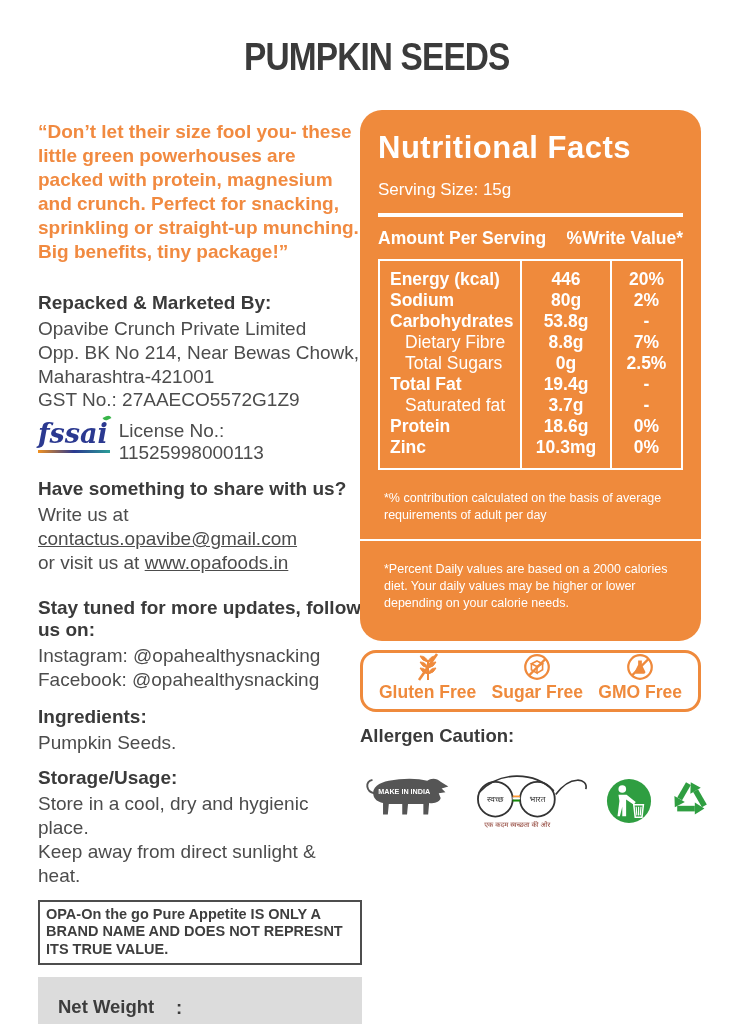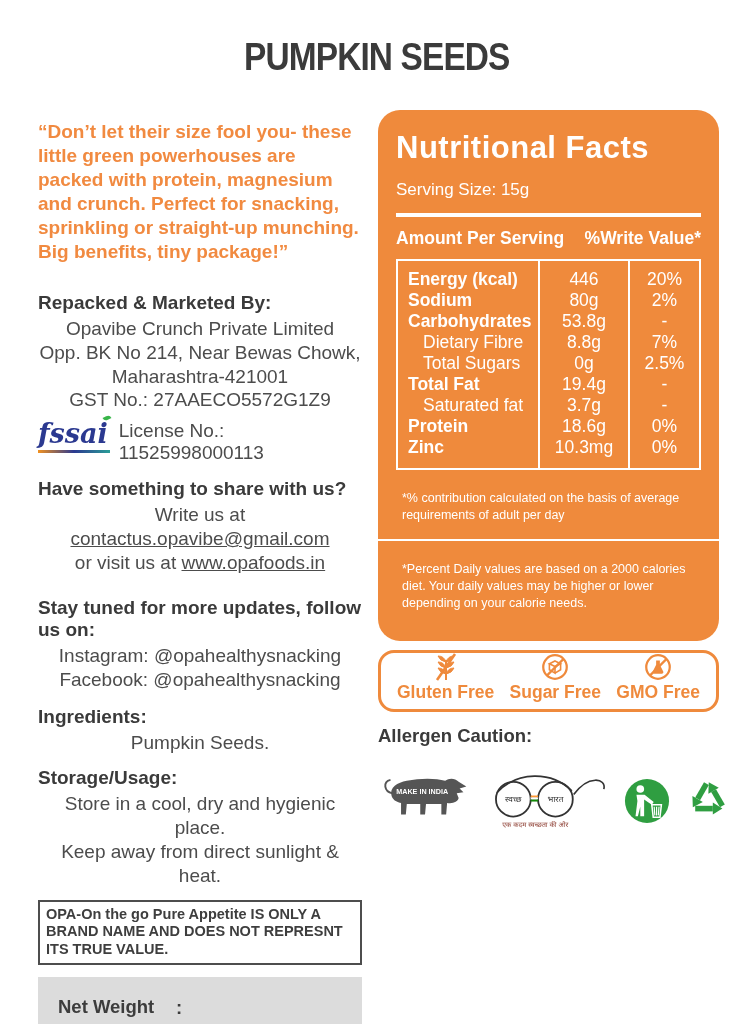--- a/index.html
+++ b/index.html
@@ -5,26 +5,26 @@
   html,body{margin:0;padding:0;}
   body{width:753px;height:1024px;background:#ffffff;font-family:"Liberation Sans",sans-serif;color:#454545;}
   .page{position:relative;width:753px;height:1024px;background:#fff;overflow:hidden;}
 
   
   .title-wrap{text-align:center;padding-top:36px;}
   .page-title{display:inline-block;font-size:38px;font-weight:bold;color:#3b3b3b;letter-spacing:-1px;transform:scaleX(.88);margin:0;}
 
   
   .left-col{position:absolute;left:38px;top:120px;width:324px;}
-  .right-col{position:absolute;left:378px;top:110px;width:341px;}
+  .right-col{position:absolute;left:360px;top:110px;width:341px;}
 
   
   .quote{color:#f18a40;font-weight:bold;font-size:19px;line-height:1.26;margin:0 0 28px 0;}
   .h3{font-size:19px;font-weight:bold;color:#3a3a3a;margin:0 0 3px 0;}
-  .body-text{font-size:19px;color:#4c4c4c;line-height:1.26;margin:0;text-align:center;}
+  .body-text{font-size:19px;color:#4c4c4c;line-height:1.26;margin:0;}
   .addr{margin-bottom:8px;}
   .fssai-row{display:flex;align-items:flex-start;margin:6px 0 14px 0;}
   .fssai-logo{font-family:"DejaVu Serif",serif;font-style:italic;font-weight:bold;font-size:27px;color:#2b3990;line-height:1;position:relative;padding:0 2px 3px 0;border-bottom:3px solid;border-image:linear-gradient(to right,#f7941d,#2b3990,#2aa198) 1;margin-right:9px;}
   .fssai-leaf{position:absolute;top:-4px;right:-1px;width:8px;height:4px;background:#39b54a;border-radius:0 6px 0 6px;transform:rotate(-25deg);}
   .fssai-license{font-size:19px;color:#4c4c4c;}
   .share-block{margin-bottom:22px;}
   .link{text-decoration:underline;color:#4c4c4c;}
   .social-block{margin-bottom:14px;}
   .ing-block,.stor-block{margin-bottom:12px;}
   .disclaimer{border:2px solid #4d4d4d;color:#3e3e3e;font-weight:bold;font-size:14.5px;line-height:1.22;padding:4px 6px;margin:6px 0 12px 0;}
@@ -34,21 +34,21 @@
   .fill-label{width:118px;line-height:1.05;}
   .fill-colon{font-weight:bold;}
 
   
   .nutri{background:#ef8a3c;border-radius:22px;color:#fff;padding:20px 18px 30px 18px;box-sizing:border-box;}
   .nutri-title{font-size:31px;font-weight:bold;margin:0 0 14px 0;letter-spacing:.5px;}
   .serving{font-size:17px;margin-bottom:13px;}
   .thick-line{height:4px;background:#fff;margin-bottom:11px;}
   .amt-header{display:flex;justify-content:space-between;font-size:17.5px;font-weight:bold;margin-bottom:10px;}
   .nt-table{display:grid;grid-template-columns:140px 90px 1fr;border:2px solid #fff;}
-  .nt-cell{font-size:17.5px;line-height:21px;padding:0;}
+  .nt-cell{font-size:17.5px;line-height:21px;padding:0;font-weight:bold;}
   .nt-label{padding-left:10px;font-weight:bold;}
   .nt-label.indent{padding-left:25px;font-weight:normal;}
   .nt-amt,.nt-dv{border-left:2px solid #fff;text-align:center;}
   .pt{padding-top:8px;}
   .pb{padding-bottom:10px;}
   .footnote{font-size:12.5px;line-height:1.35;margin:20px 6px 0 6px;}
   .foot-sep{height:2px;background:#fff;margin:15px -18px 0 -18px;}
 
   
   .badges{margin-top:9px;border:3px solid #ef8a3c;border-radius:16px;height:62px;display:flex;justify-content:space-between;align-items:flex-start;padding:0 16px;box-sizing:border-box;}

